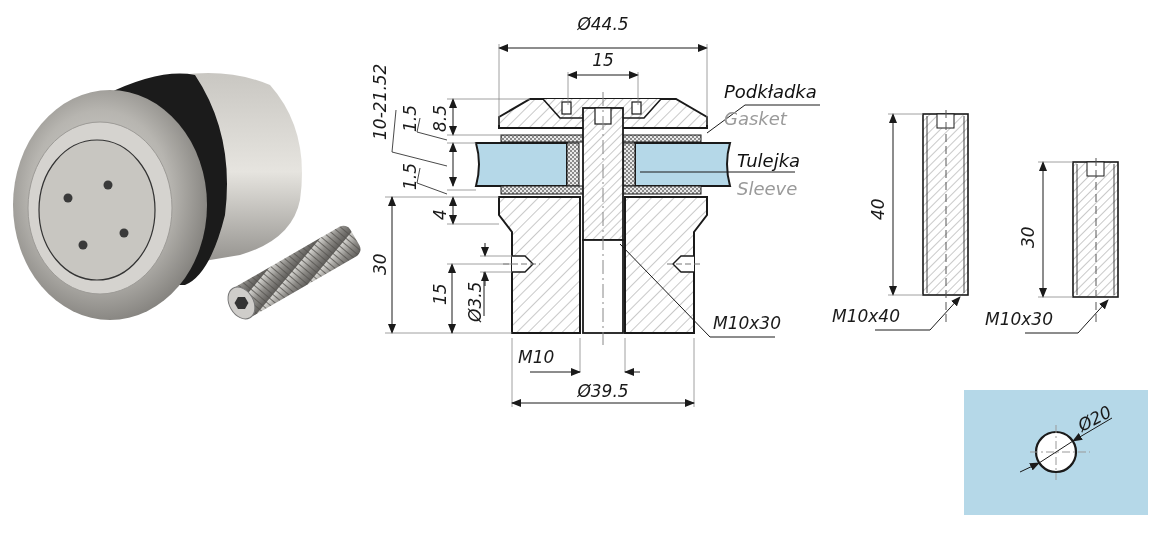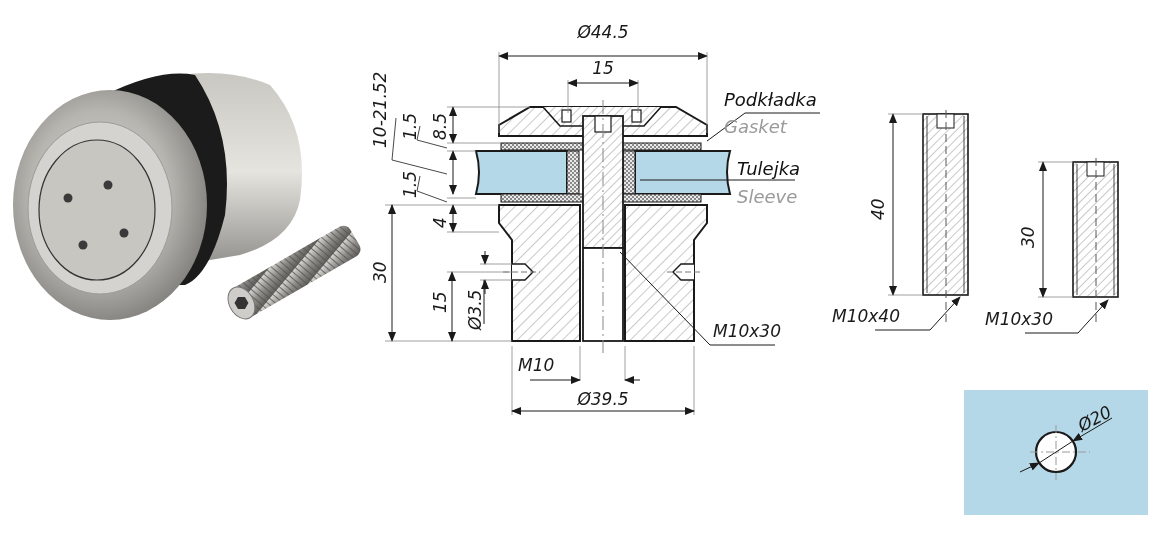--- a/index.html
+++ b/index.html
@@ -52,21 +52,21 @@
     <circle cx="124" cy="193" r="4.5" fill="#3a3a3a"></circle>
 
     <g transform="translate(238,265) rotate(-30)">
       <rect x="0" y="-17" width="135" height="34" rx="8" fill="url(#thread)"></rect>
       <ellipse cx="4" cy="0" rx="12" ry="17" fill="#cfcdca" stroke="#777" stroke-width="1"></ellipse>
       <polygon points="4,-7 10,-3.5 10,3.5 4,7 -2,3.5 -2,-3.5" fill="#333"></polygon>
     </g>
   </svg>
 </div>
 
-<div class="abs" style="left:360px;top:8px;width:460px;height:420px;">
+<div class="abs" style="left:360px;top:0;width:460px;height:420px;">
   <svg width="460" height="420" viewBox="360 0 460 420">
     <defs>
       <pattern id="hatch" width="8" height="8" patternUnits="userSpaceOnUse" patternTransform="rotate(45)">
         <rect width="8" height="8" fill="#fff"></rect>
         <line x1="0" y1="0" x2="0" y2="8" stroke="#777" stroke-width="0.8"></line>
       </pattern>
       <pattern id="hatch2" width="6" height="6" patternUnits="userSpaceOnUse" patternTransform="rotate(45)">
         <rect width="6" height="6" fill="#fff"></rect>
         <line x1="0" y1="0" x2="0" y2="6" stroke="#777" stroke-width="0.8"></line>
       </pattern>

